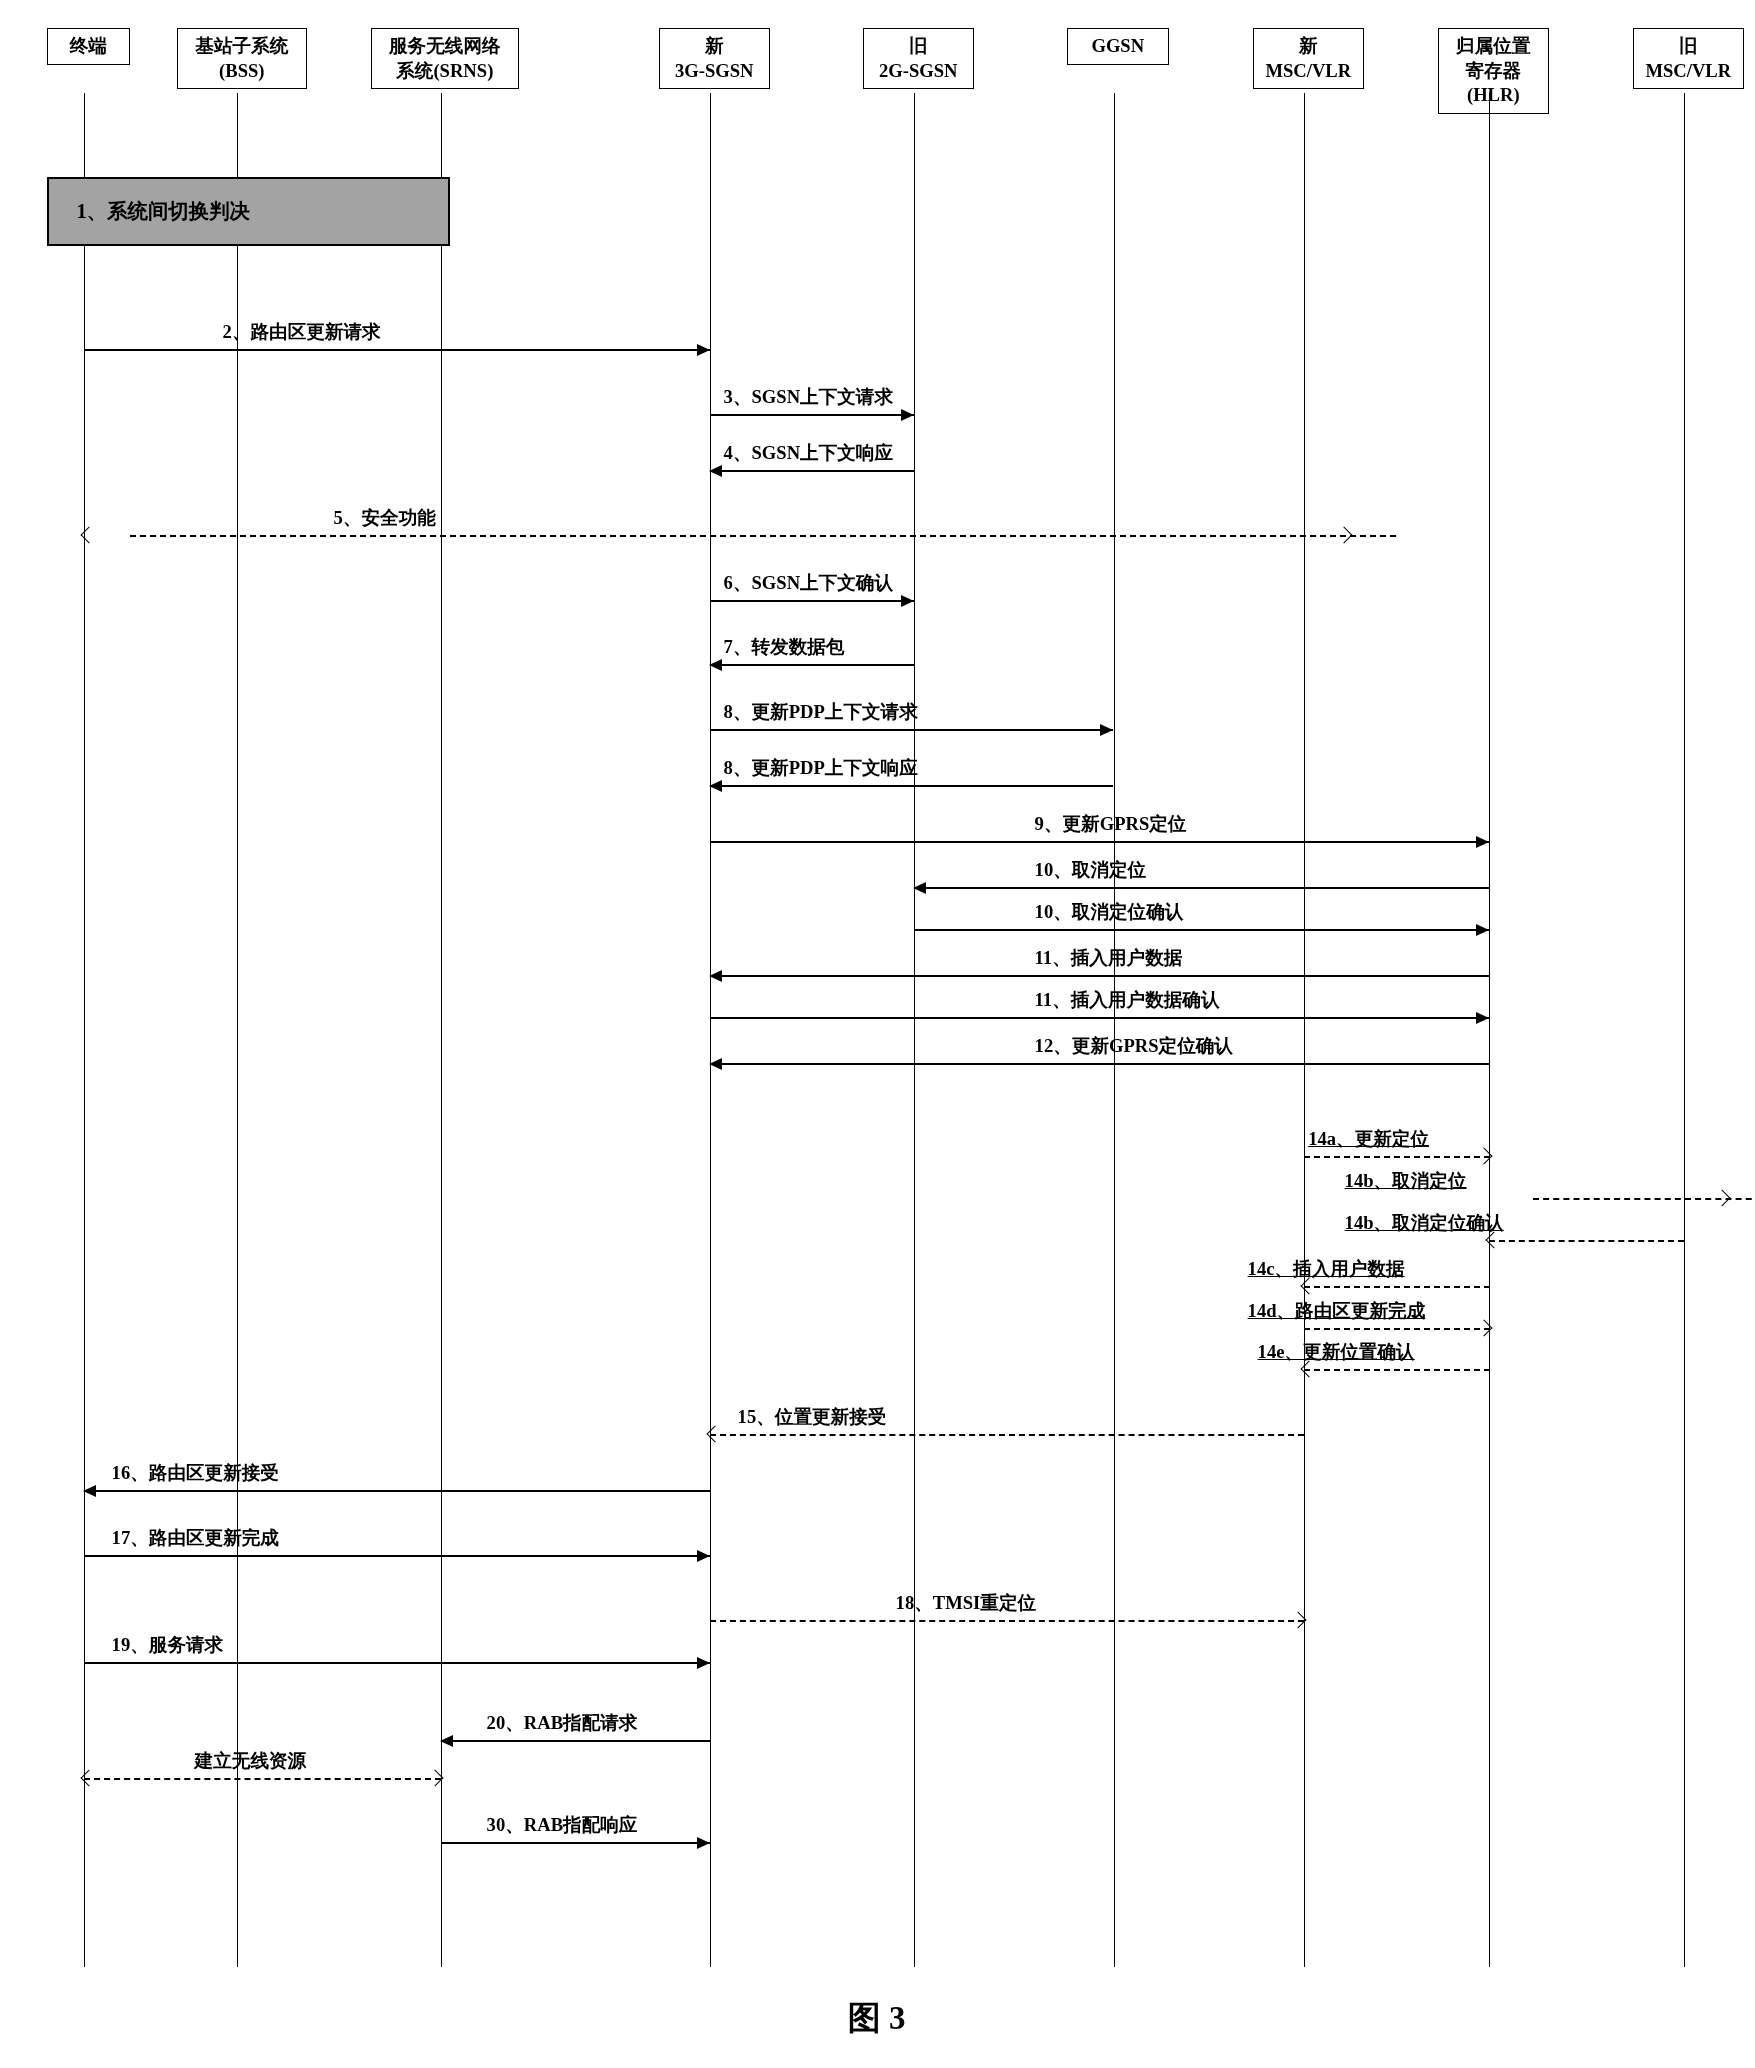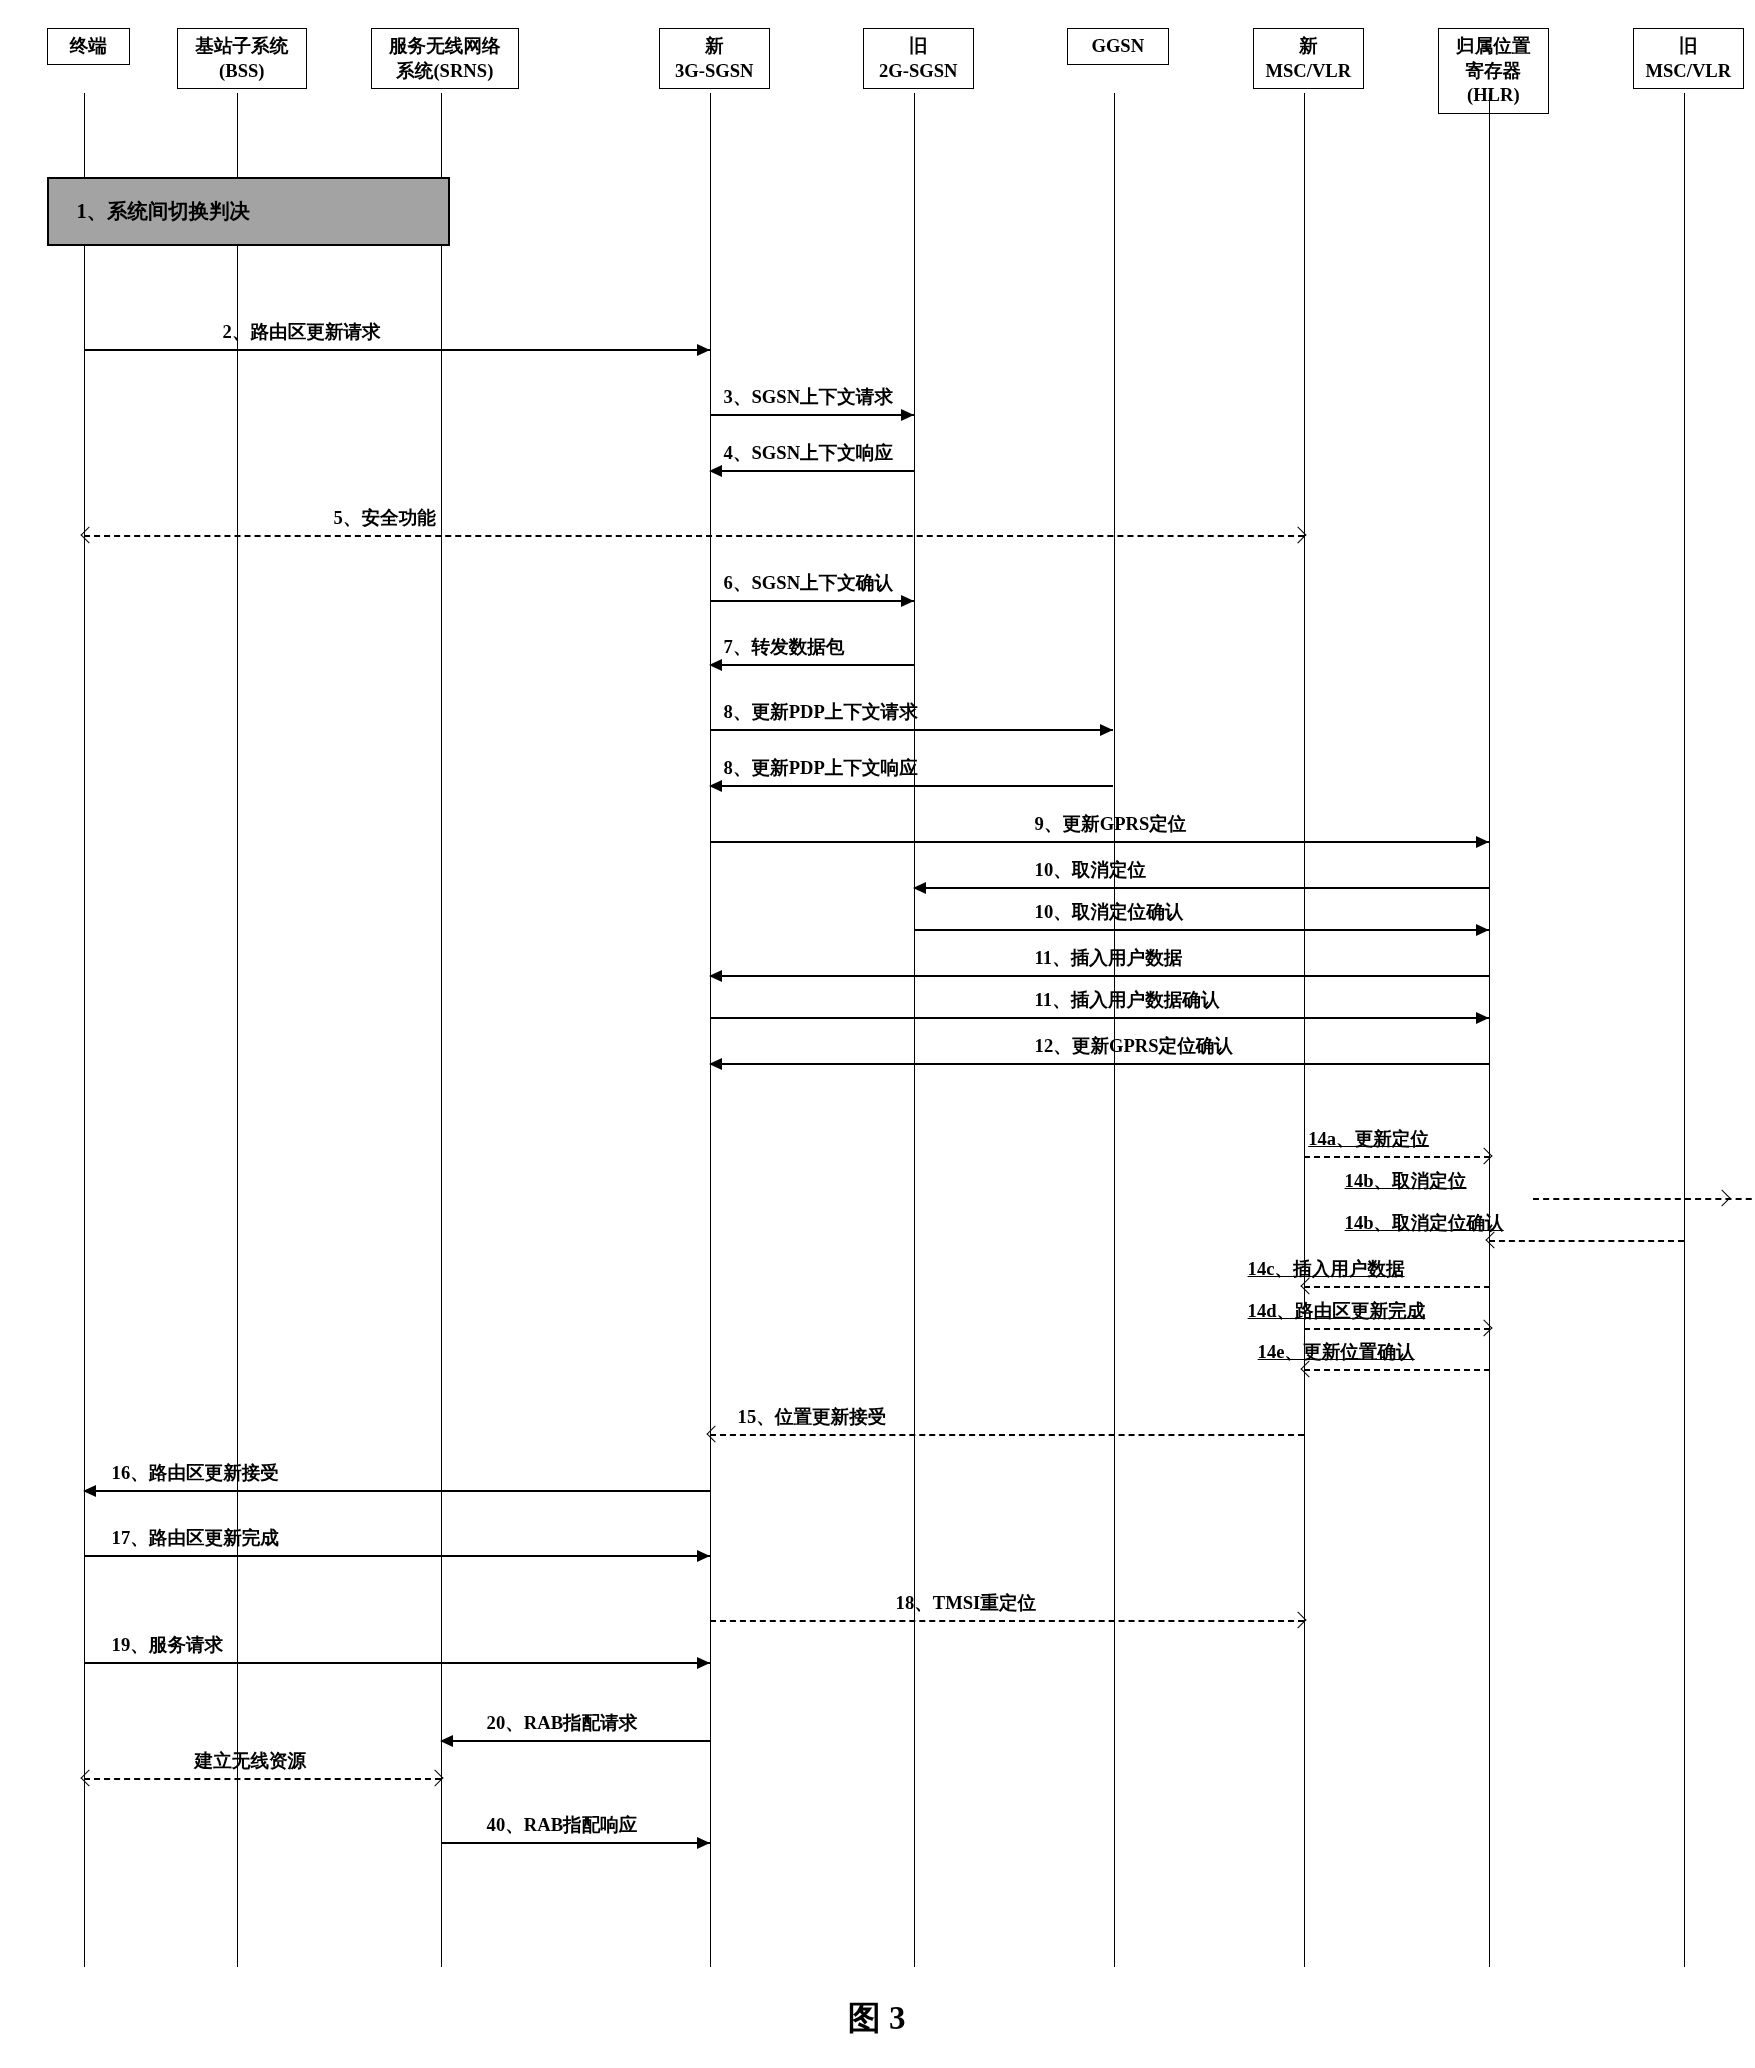--- a/index.html
+++ b/index.html
@@ -139,21 +139,21 @@
     <div class="msg" style="left: 691px; top: 371px; width: 204px;">
       <div class="line"></div>
       <div class="label" style="left: 14px;">3、SGSN上下文请求</div>
       <div class="arrowhead right"></div>
     </div>
     <div class="msg" style="left: 691px; top: 427px; width: 204px;">
       <div class="line"></div>
       <div class="label" style="left: 14px;">4、SGSN上下文响应</div>
       <div class="arrowhead left"></div>
     </div>
-    <div class="msg" style="left: 65px; top: 492px; width: 1220px;">
+    <div class="msg" style="left: 65px; top: 492px; width: 1220px; padding-left: 46px;">
       <div class="line dashed"></div>
       <div class="label" style="left: 250px;">5、安全功能</div>
       <div class="arrowhead open-left"></div>
       <div class="arrowhead open-right"></div>
     </div>
     <div class="msg" style="left: 691px; top: 557px; width: 204px;">
       <div class="line"></div>
       <div class="label" style="left: 14px;">6、SGSN上下文确认</div>
       <div class="arrowhead right"></div>
     </div>
@@ -263,17 +263,17 @@
       <div class="arrowhead left"></div>
     </div>
     <div class="msg" style="left: 65px; top: 1735px; width: 357px; text-align: center;">
       <div class="line dashed"></div>
       <div class="label" style="left: 111px;">建立无线资源</div>
       <div class="arrowhead open-left"></div>
       <div class="arrowhead open-right"></div>
     </div>
     <div class="msg" style="left: 422px; top: 1799px; width: 269px;">
       <div class="line"></div>
-      <div class="label" style="left: 46px;">40、RAB指配响应</div>
+      <div class="label" style="left: 46px;">30、RAB指配响应</div>
       <div class="arrowhead right"></div>
     </div>
   </div>
 
 
 </body></html>

